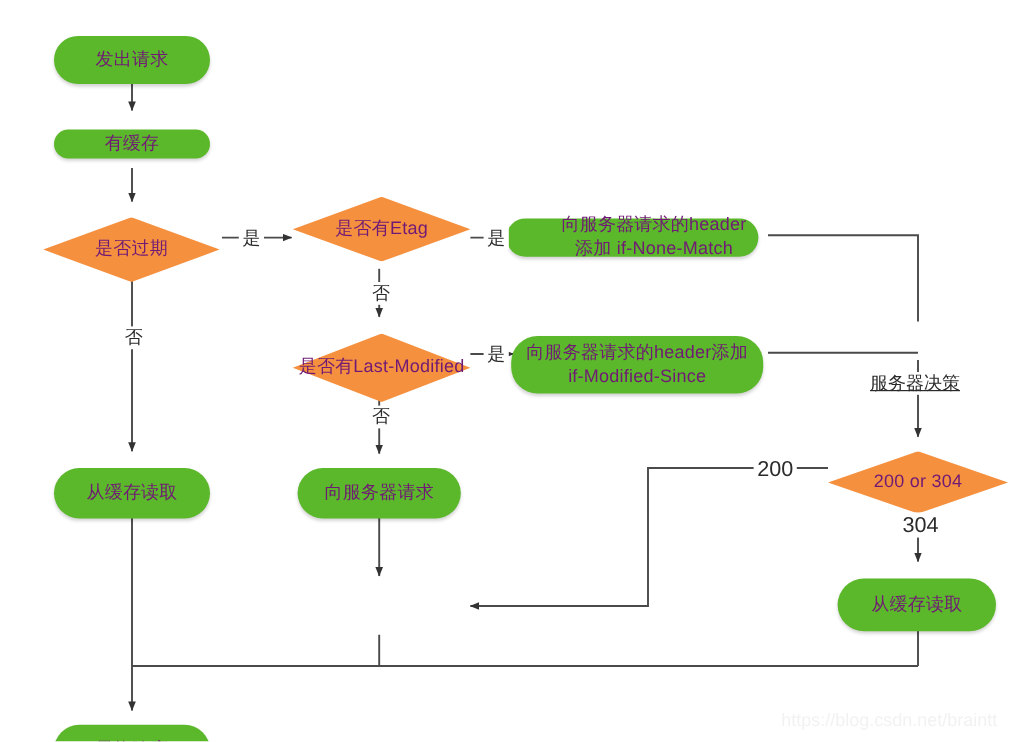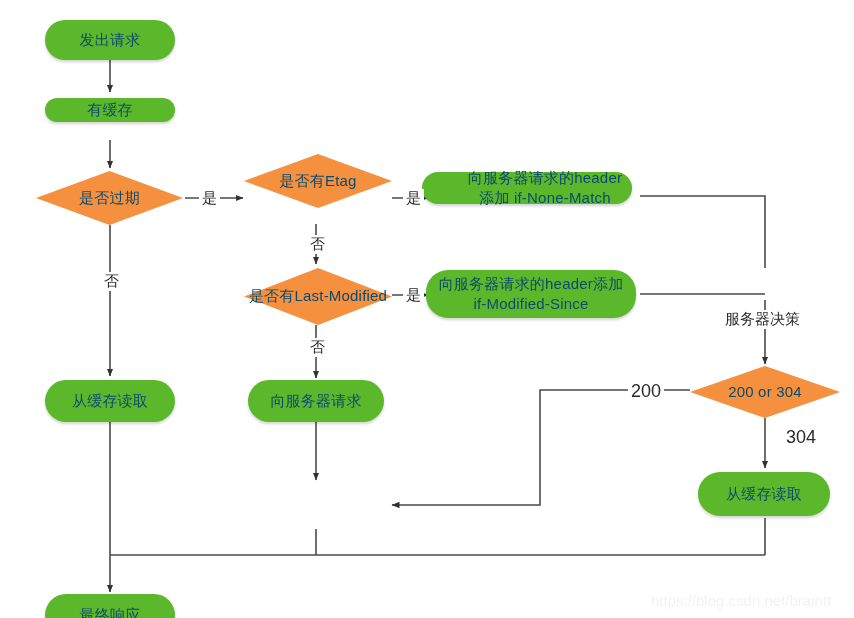--- a/index.html
+++ b/index.html
@@ -24,25 +24,26 @@
     width: 854px;
     height: 618px;
   }
   .node {
     position: absolute;
     box-sizing: border-box;
     display: flex;
     align-items: center;
     justify-content: center;
     text-align: center;
-    color: #0c4a6e;
+    color: #701a75;
     font-size: 15px;
     line-height: 1.35;
     letter-spacing: 0.2px;
     z-index: 3;
+    margin-top: 10px;
   }
   .node.proc {
     background: #5cb82b;
     border-radius: 22px;
     box-shadow: 0 2px 3px rgba(0,0,0,0.18);
   }
   .node.dec {
     background: transparent;
     box-shadow: none;
     z-index: 4;
@@ -188,19 +189,19 @@
   <div class="node proc" style="left:45px; top:594px; width:130px; height:42px;">
     <span>最终响应</span>
   </div>
 
   <span class="edge-label cn" style="left:199px; top:189px;">是</span>
   <span class="edge-label cn" style="left:403px; top:189px;">是</span>
   <span class="edge-label cn" style="left:403px; top:286px;">是</span>
   <span class="edge-label cn" style="left:101px; top:272px;">否</span>
   <span class="edge-label cn" style="left:307px; top:235px;">否</span>
   <span class="edge-label cn" style="left:307px; top:338px;">否</span>
-  <span class="edge-label cn" style="left:722px; top:310px;">服务器决策</span>
+  <span class="edge-label cn" style="left:722px; top:310px;text-decoration:underline;">服务器决策</span>
   <span class="edge-label" style="left:628px; top:381px;">200</span>
-  <span class="edge-label" style="left:749px; top:427px;margin-left:34px;">304</span>
+  <span class="edge-label" style="left:749px; top:427px;">304</span>
 
   <span class="watermark" style="left:651px; top:592px;">https://blog.csdn.net/braintt</span>
 
 </div>
 
 </body></html>

